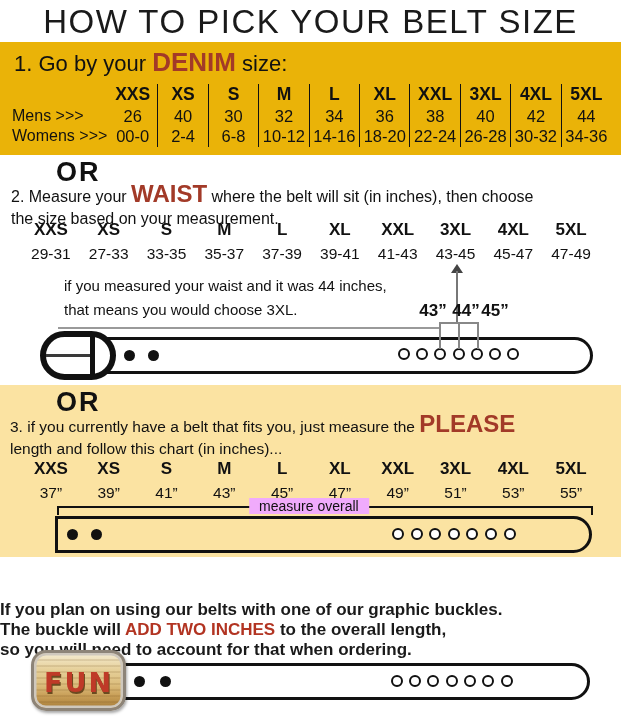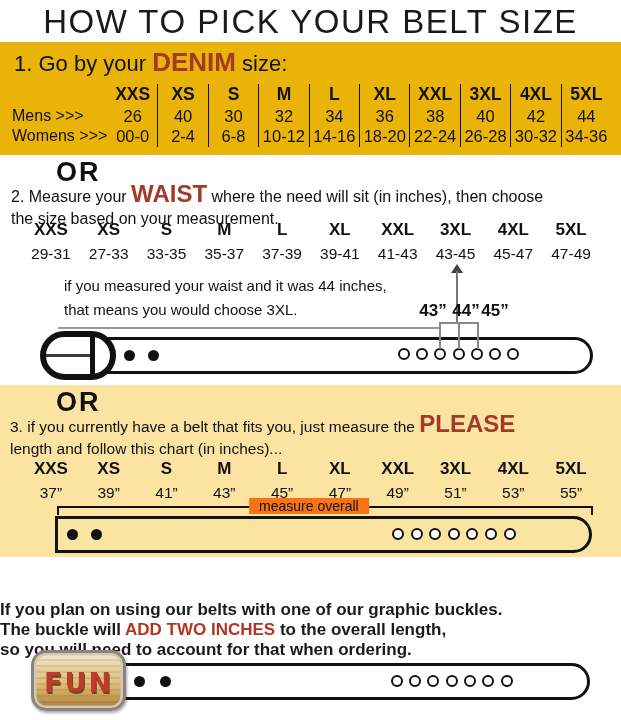--- a/index.html
+++ b/index.html
@@ -57,21 +57,21 @@
   .hole { position: absolute; width: 12px; height: 12px; border: 2.5px solid #111; border-radius: 50%; background: #fff; z-index: 2; }
 
   
   .sec3 { position: absolute; top: 385px; left: 0; width: 621px; height: 172px; background: #fbe3a2; }
   .p3 { position: absolute; top: 27px; left: 10px; font-size: 15.5px; line-height: 22px; white-space: nowrap; }
   .g3 { top: 74px; }
   .mo-line { position: absolute; top: 121px; left: 57px; width: 536px; border-top: 2px solid #111; }
   .mo-line::before, .mo-line::after { content: ""; position: absolute; top: -1px; width: 2px; height: 8px; background: #111; }
   .mo-line::before { left: 0; } .mo-line::after { right: 0; }
   .mo-label { position: absolute; top: -10px; left: 47%; transform: translateX(-50%);
-    background: #f97316; padding: 0 10px; font-size: 14px; white-space: nowrap; }
+    background: #f0abfc; padding: 0 10px; font-size: 14px; white-space: nowrap; }
   .strap3 { left: 55px; top: 131px; width: 537px; height: 37px; border-radius: 0 19px 19px 0; background: #fbe3a2; }
 
   
   .sec4 { position: absolute; top: 557px; left: 0; width: 621px; height: 163px; }
   .note-heading { position: absolute; top: 2px; left: 0; right: 0; text-align: center;
     font-size: 33px; font-weight: bold; letter-spacing: 2px; color: #ad3123; white-space: nowrap; }
   .note-body { position: absolute; top: 43px; left: 0; right: 0; text-align: left;
     font-size: 17px; font-weight: bold; line-height: 20px; color: #1a1a1a; }
   .note-accent { color: #b23422; }
   .strap4 { left: 106px; top: 106px; width: 484px; height: 37px; border-radius: 6px 19px 19px 6px; }
@@ -151,21 +151,21 @@
           <div class="t1-h">5XL</div>
           <div class="t1-v">44</div>
           <div class="t1-v">34-36</div>
         </div>
     </div>
   </div>
 
   <div class="sec2">
     <div class="or-label">OR</div>
     <div class="p2">
-      <div><span>2. Measure your </span><span class="accent">WAIST</span><span> where the need will sit (in inches), then choose</span></div>
+      <div><span>2. Measure your </span><span class="accent">WAIST</span><span> where the belt will sit (in inches), then choose</span></div>
       <div>the size based on your measurement.</div>
     </div>
     <div class="g2">
       <div>
           <div class="gh">XXS</div>
           <div class="gv">29-31</div>
         </div>
       <div>
           <div class="gh">XS</div>
           <div class="gv">27-33</div>

